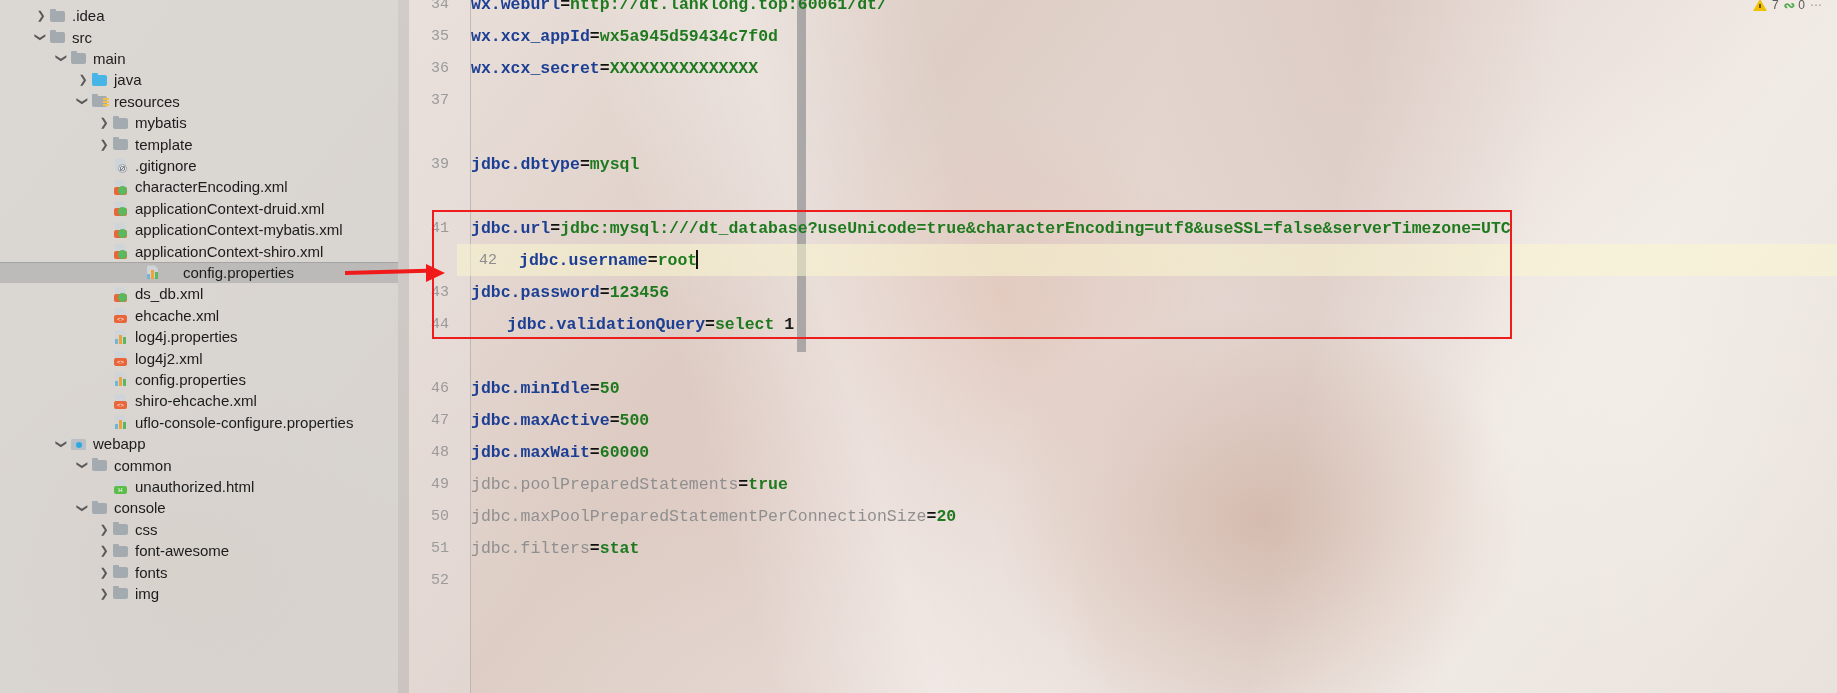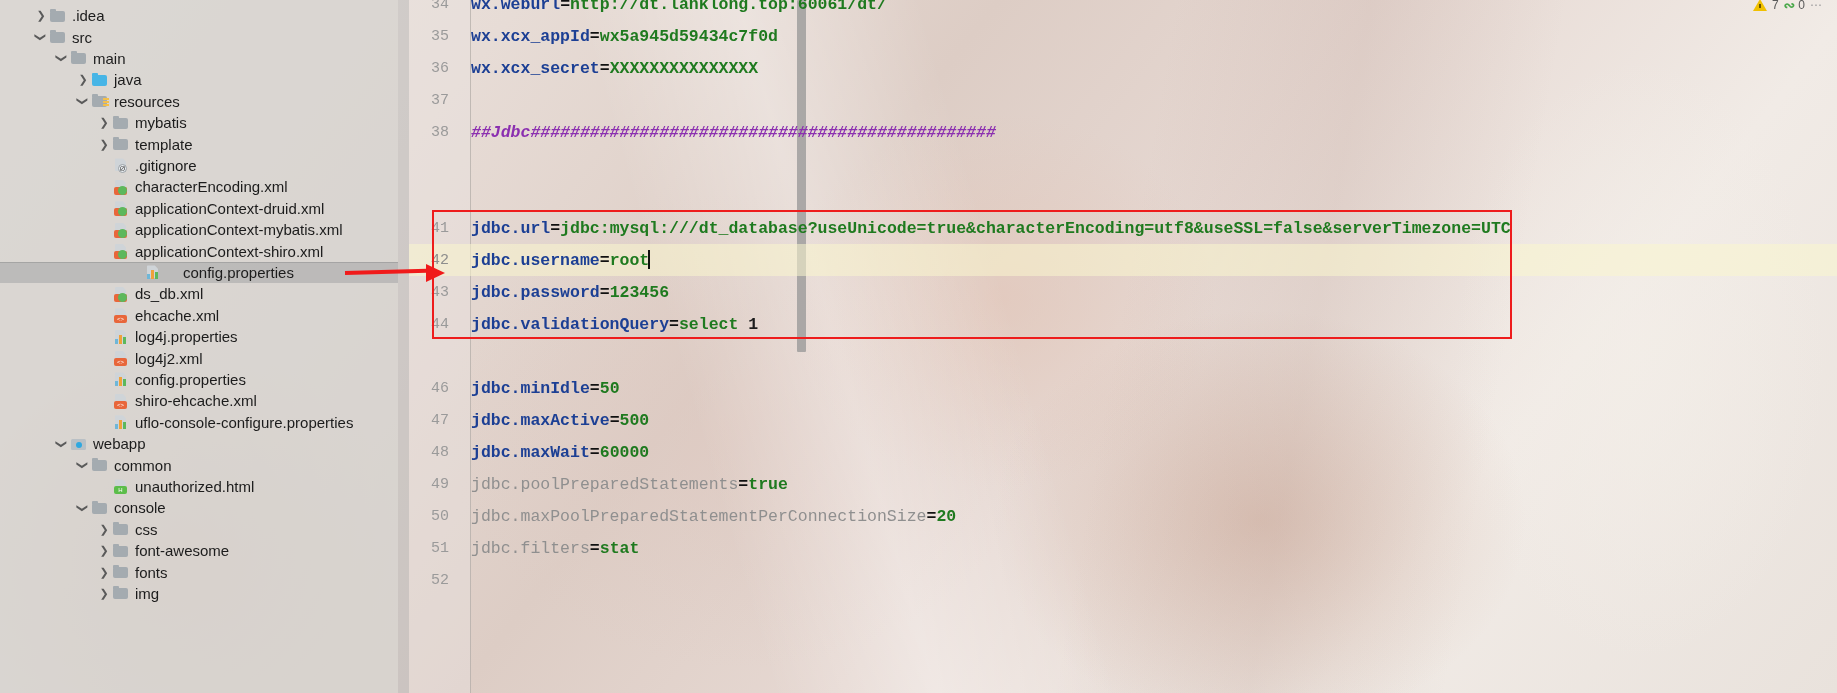--- a/index.html
+++ b/index.html
@@ -144,21 +144,21 @@
     position:absolute; left:0; right:0; height:32px;
     display:flex; align-items:center;
     font-family:"Liberation Mono", monospace; font-size:16.5px;
     white-space:pre;
   }
   .ln {
     width:50px; flex:0 0 50px; text-align:right; padding-right:10px;
     color:#9a9a9a; font-family:"Liberation Mono", monospace; font-size:15px;
   }
   .code { padding-left:12px; }
-  .code-line.caret-line { background:rgba(250,245,205,.55); }
+  .code-line.caret-line { background:rgba(250,245,205,.55);margin-left:48px; }
   .code-line.caret-line .ln { color:#8d8d8d; }
 
   .k  { color:#1c3f94; font-weight:bold; }     
   .kd { color:#8f8f8f; font-weight:normal; }     
   .eq { color:#101010; font-weight:bold; }     
   .v  { color:#1f7a1f; font-weight:bold; }
   .num{ color:#1c1c1c; font-weight:bold; }
   .cm { color:#8b2fb0; font-style:italic; font-weight:bold; }
 
   
@@ -433,25 +433,25 @@
     <div id="sb-thumb"></div>
   </div>
 
   <div id="editor">
     <div id="gutter"></div>
     <div id="code-area">
         <div class="code-line" style="top: -12px;"><span class="ln">34</span><span class="code"><span class="k">wx.weburl</span><span class="eq">=</span><span class="v">http://dt.lanklong.top:60061/dt/</span></span></div>
         <div class="code-line" style="top: 20px;"><span class="ln">35</span><span class="code"><span class="k">wx.xcx_appId</span><span class="eq">=</span><span class="v">wx5a945d59434c7f0d</span></span></div>
         <div class="code-line" style="top: 52px;"><span class="ln">36</span><span class="code"><span class="k">wx.xcx_secret</span><span class="eq">=</span><span class="v">XXXXXXXXXXXXXXX</span></span></div>
         <div class="code-line" style="top: 84px;"><span class="ln">37</span><span class="code"></span></div>
-        <div class="code-line" style="top: 116px;"><span class="ln">38</span><span class="code"><span class="cm">##Jdbc###############################################</span></span></div>
+        <div class="code-line" style="top: 148px;"><span class="ln">39</span><span class="code"><span class="k">jdbc.dbtype</span><span class="eq">=</span><span class="v">mysql</span></span></div>
         <div class="code-line" style="top: 212px;"><span class="ln">41</span><span class="code"><span class="k">jdbc.url</span><span class="eq">=</span><span class="v">jdbc:mysql:///dt_database?useUnicode=true&amp;characterEncoding=utf8&amp;useSSL=false&amp;serverTimezone=UTC</span></span></div>
         <div class="code-line caret-line" style="top: 244px;"><span class="ln">42</span><span class="code"><span class="k">jdbc.username</span><span class="eq">=</span><span class="v">root</span><span id="text-caret"></span></span></div>
         <div class="code-line" style="top: 276px;"><span class="ln">43</span><span class="code"><span class="k">jdbc.password</span><span class="eq">=</span><span class="v">123456</span></span></div>
-        <div class="code-line" style="top: 308px;"><span class="ln">44</span><span class="code"><span class="k">jdbc.validationQuery</span><span class="eq">=</span><span class="v">select </span><span class="num">1</span></span></div>
+        <div class="code-line" style="top: 308px; gap: 36px;"><span class="ln">44</span><span class="code"><span class="k">jdbc.validationQuery</span><span class="eq">=</span><span class="v">select </span><span class="num">1</span></span></div>
         <div class="code-line" style="top: 372px;"><span class="ln">46</span><span class="code"><span class="k">jdbc.minIdle</span><span class="eq">=</span><span class="v">50</span></span></div>
         <div class="code-line" style="top: 404px;"><span class="ln">47</span><span class="code"><span class="k">jdbc.maxActive</span><span class="eq">=</span><span class="v">500</span></span></div>
         <div class="code-line" style="top: 436px;"><span class="ln">48</span><span class="code"><span class="k">jdbc.maxWait</span><span class="eq">=</span><span class="v">60000</span></span></div>
         <div class="code-line" style="top: 468px;"><span class="ln">49</span><span class="code"><span class="kd">jdbc.poolPreparedStatements</span><span class="eq">=</span><span class="v">true</span></span></div>
         <div class="code-line" style="top: 500px;"><span class="ln">50</span><span class="code"><span class="kd">jdbc.maxPoolPreparedStatementPerConnectionSize</span><span class="eq">=</span><span class="v">20</span></span></div>
         <div class="code-line" style="top: 532px;"><span class="ln">51</span><span class="code"><span class="kd">jdbc.filters</span><span class="eq">=</span><span class="v">stat</span></span></div>
         <div class="code-line" style="top: 564px;"><span class="ln">52</span><span class="code"></span></div>
       </div>
   </div>
 

